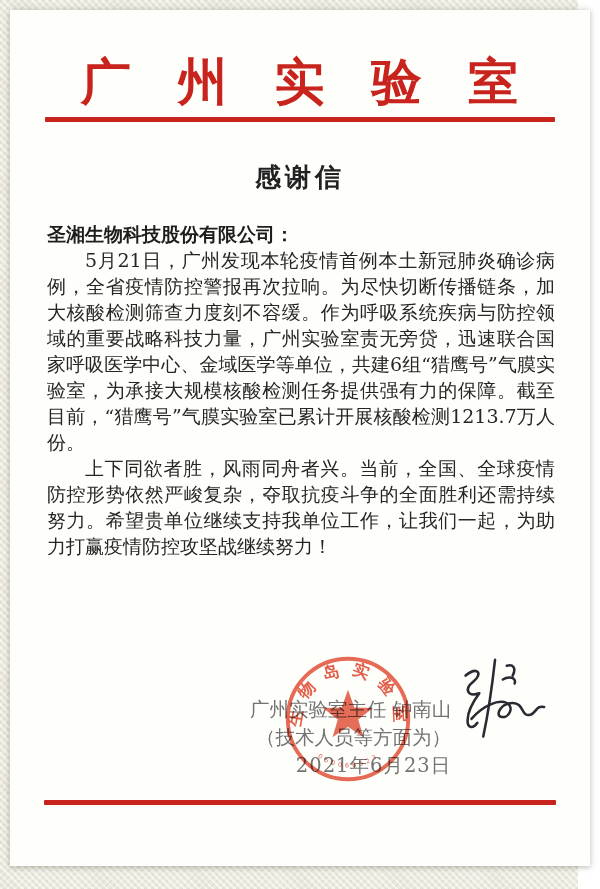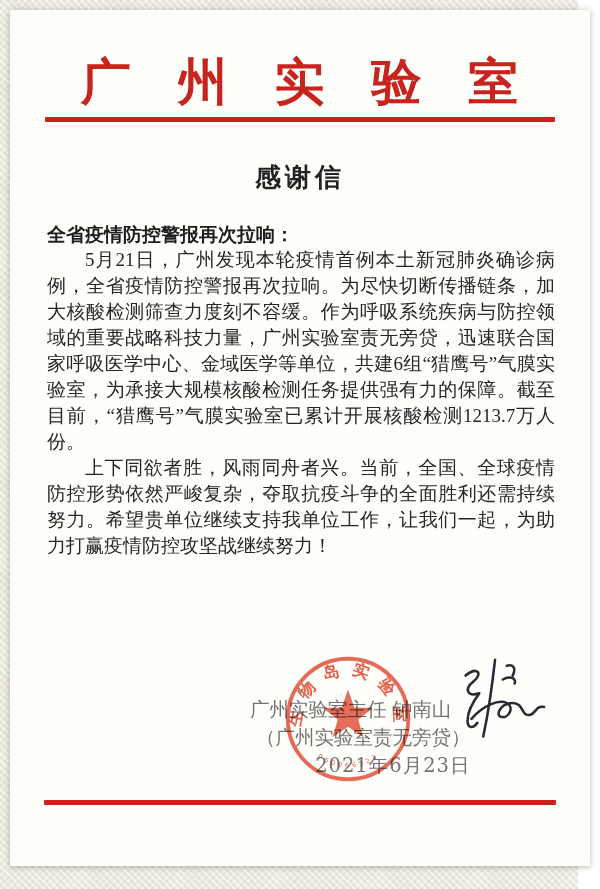--- a/index.html
+++ b/index.html
@@ -66,21 +66,20 @@
     text-justify: inter-ideograph;
   }
   .salutation {
     margin: 0;
     font-weight: bold;
     color: #1d1d1d;
   }
   .letter-body p.para {
     margin: 0;
     text-indent: 2em;
-    font-family: Liberation Serif, serif;
   }
   .signature-block {
     position: absolute;
     left: 240px;
     top: 686px;
     font-size: 19.5px;
     line-height: 28px;
     color: #737373;
     white-space: nowrap;
   }
@@ -118,28 +117,28 @@
 <div class="stage">
   <div class="paper">
 
     <h1 class="letterhead-title">广 州 实 验 室</h1>
 
     <div class="red-rule"></div>
 
     <h2 class="letter-title">感谢信</h2>
 
     <div class="letter-body">
-      <p class="salutation">全省疫情防控警报再次拉响：</p>
+      <p class="salutation">圣湘生物科技股份有限公司：</p>
       <p class="para">5月21日，广州发现本轮疫情首例本土新冠肺炎确诊病例，全省疫情防控警报再次拉响。为尽快切断传播链条，加大核酸检测筛查力度刻不容缓。作为呼吸系统疾病与防控领域的重要战略科技力量，广州实验室责无旁贷，迅速联合国家呼吸医学中心、金域医学等单位，共建6组“猎鹰号”气膜实验室，为承接大规模核酸检测任务提供强有力的保障。截至目前，“猎鹰号”气膜实验室已累计开展核酸检测1213.7万人份。</p>
       <p class="para">上下同欲者胜，风雨同舟者兴。当前，全国、全球疫情防控形势依然严峻复杂，夺取抗疫斗争的全面胜利还需持续努力。希望贵单位继续支持我单位工作，让我们一起，为助力打赢疫情防控攻坚战继续努力！</p>
     </div>
 
     <div class="signature-block">
       <div class="signer-line">广州实验室主任 钟南山</div>
-      <div class="proxy-note">（广州实验室责无旁贷）</div>
+      <div class="proxy-note">（技术人员等方面为）</div>
       <div class="sign-date">2021年6月23日</div>
     </div>
 
     <svg class="seal" viewBox="0 0 140 140">
       <circle cx="70" cy="70" r="62" fill="none" stroke="#df4830" stroke-width="4" opacity="0.92"></circle>
       <polygon points="70,40 76.5,58.1 95.7,58.7 80.5,70.4 85.9,88.8 70,78 54.1,88.8 59.5,70.4 44.3,58.7 63.5,58.1" fill="#df4830" opacity="0.9"></polygon>
       <defs>
         <path id="seal-arc-top" d="M 26,92 A 48,48 0 1 1 114,92" fill="none"></path>
         <path id="seal-arc-bottom" d="M 31.7,102 A 50,50 0 0 0 108.3,102" fill="none"></path>
       </defs>

